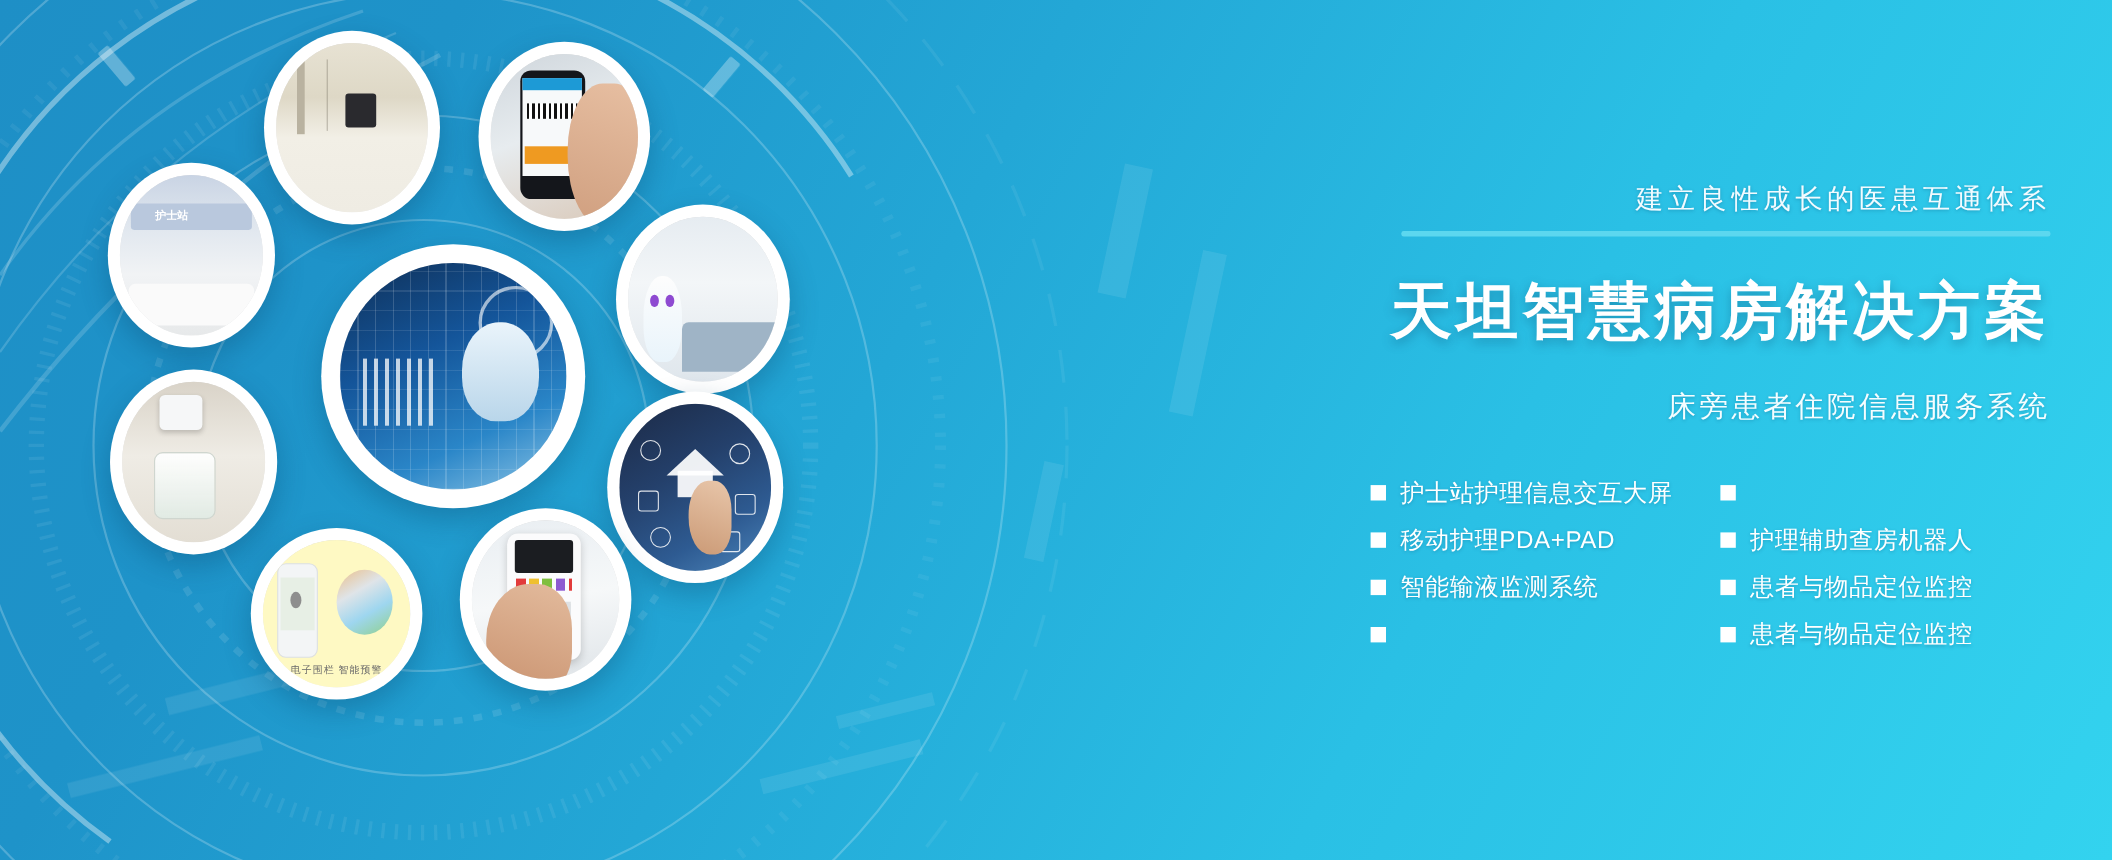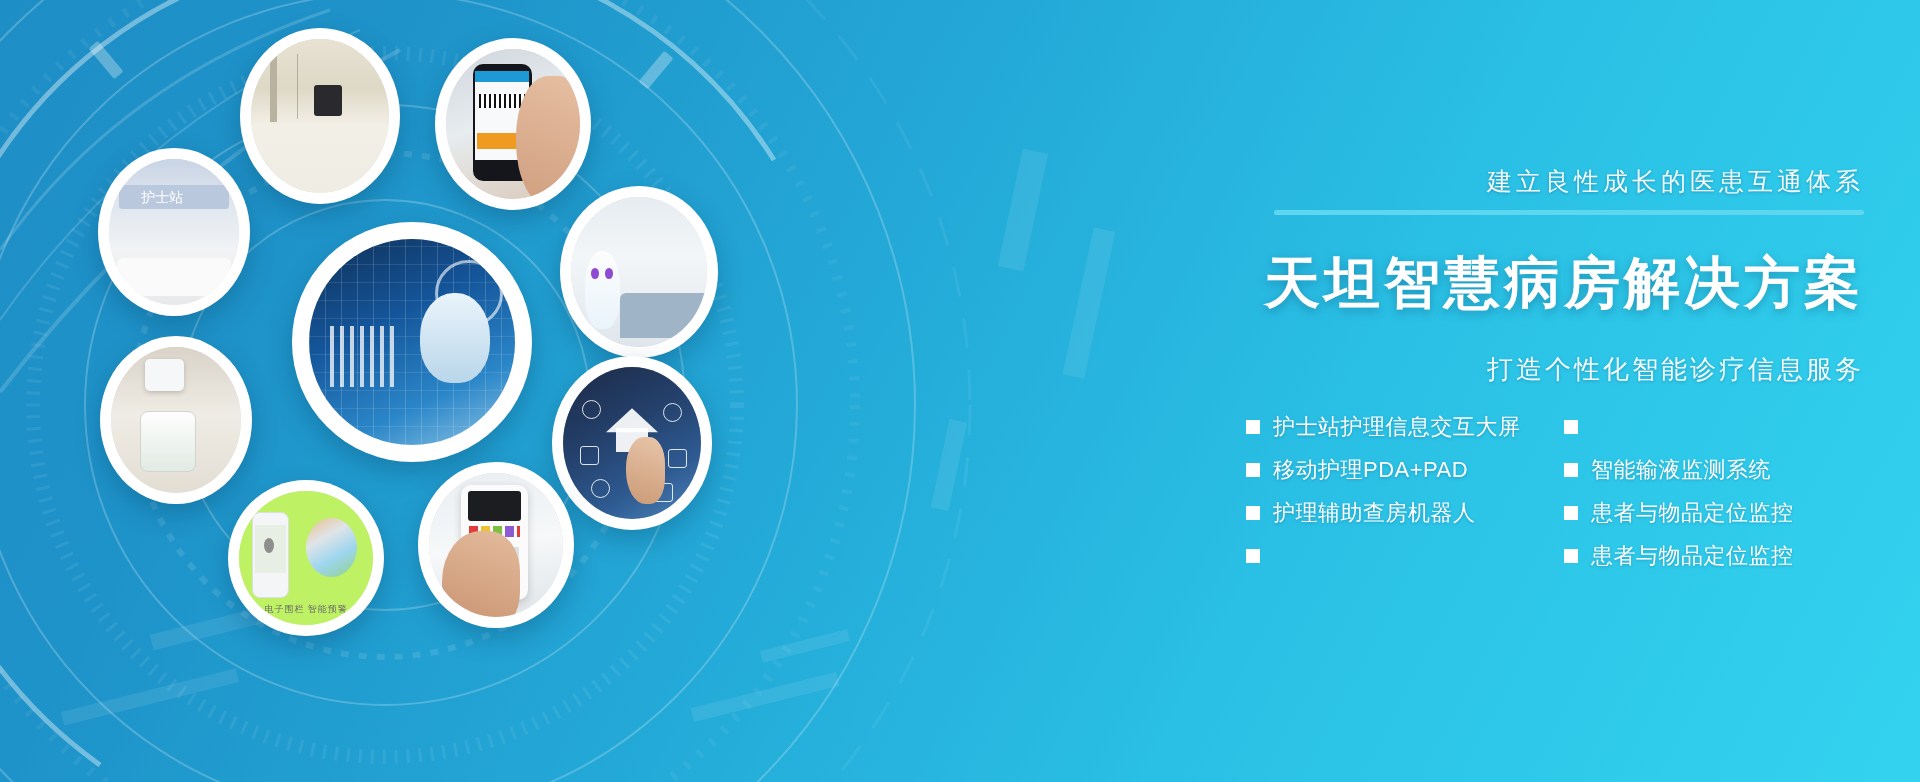--- a/index.html
+++ b/index.html
@@ -46,21 +46,21 @@
   .ph-phone .body{position:absolute;left:20%;top:10%;width:44%;height:78%;background:#14161b;border-radius:10px;}
   .ph-phone .scr{position:absolute;left:4%;top:6%;width:92%;height:76%;background:#f7f9fa;}
   .ph-phone .topbar{position:absolute;left:0;top:0;width:100%;height:12%;background:#1d9ad6;}
   .ph-phone .code{position:absolute;left:8%;top:26%;width:84%;height:16%;
       background:repeating-linear-gradient(90deg,#111 0 2px,#fff 2px 5px);}
   .ph-phone .btn{position:absolute;left:4%;bottom:12%;width:92%;height:18%;background:#ef9a21;}
   .ph-hand{position:absolute;right:-4%;bottom:-6%;width:52%;height:88%;
       background:linear-gradient(200deg,#e7bfa2,#cf9e7e);border-radius:46% 38% 40% 50%;}
   .ph-nurse{background:linear-gradient(180deg,#c9d4e4 0%,#dfe6ee 30%,#f1f3f5 62%,#e7e9ea 100%);}
   .ph-nurse .sign{position:absolute;left:8%;top:18%;width:84%;height:16%;background:#b9c8dd;border-radius:3px;}
-  .ph-nurse .sign b{position:absolute;left:20%;top:14%;color:#fff;font-size:14px;font-weight:400;}
+  .ph-nurse .sign b{position:absolute;left:20%;top:14%;color:#fff;font-size:10px;font-weight:700;}
   .ph-nurse .desk{position:absolute;left:6%;bottom:6%;width:88%;height:26%;background:#fafafa;border-radius:6px;}
   .ph-corridor{background:linear-gradient(180deg,#e6ecf1 0%,#f3f6f8 40%,#dfe6ec 100%);}
   .ph-corridor .rail{position:absolute;right:0;bottom:6%;width:64%;height:30%;background:#9fb4c6;border-radius:6px 0 0 0;}
   .ph-corridor .bot{position:absolute;left:10%;bottom:12%;width:26%;height:52%;
       background:linear-gradient(180deg,#fdfdfd,#e9f4fb);border-radius:46% 46% 40% 40%;}
   .ph-corridor .bot i{position:absolute;left:18%;top:22%;width:22%;height:14%;background:#8e4ad1;border-radius:50%;}
   .ph-corridor .bot i.r{left:58%;}
   .ph-robot{background:linear-gradient(155deg,#0f2f56 0%,#14559a 38%,#2a86c8 72%,#8fc6e6 100%);}
   .ph-robot .grid{position:absolute;inset:0;
       background:
@@ -68,21 +68,21 @@
         repeating-linear-gradient(0deg,rgba(255,255,255,.10) 0 1px,transparent 1px 18px);}
   .ph-robot .bars{position:absolute;left:10%;bottom:28%;width:34%;height:30%;
       background:repeating-linear-gradient(90deg,rgba(255,255,255,.75) 0 4px,transparent 4px 10px);}
   .ph-robot .head{position:absolute;right:12%;top:26%;width:34%;height:44%;
       background:linear-gradient(180deg,#eaf4fb,#b9d6ea);border-radius:48% 48% 44% 44%;}
   .ph-robot .ring{position:absolute;right:6%;top:10%;width:30%;height:30%;border:3px solid rgba(255,255,255,.6);border-radius:50%;}
   .ph-iv{background:linear-gradient(180deg,#d9d3c8 0%,#efece5 46%,#e3ded4 100%);}
   .ph-iv .dev{position:absolute;left:26%;top:8%;width:30%;height:22%;background:#f6f7f8;border-radius:5px;box-shadow:0 2px 5px rgba(0,0,0,.18);}
   .ph-iv .bag{position:absolute;left:22%;top:44%;width:42%;height:40%;
       background:linear-gradient(180deg,rgba(255,255,255,.95),rgba(225,235,228,.92));border-radius:8px;border:1px solid #cfd6cf;}
-  .ph-track{background:#bef264;font-family:Liberation Serif, serif;}
+  .ph-track{background:#fef9c3;}
   .ph-track .mob{position:absolute;left:10%;top:16%;width:26%;height:62%;background:#f3f5f6;border-radius:8px;border:1px solid #dcdfe2;}
   .ph-track .mob u{position:absolute;left:6%;top:14%;width:88%;height:58%;background:#e7efe5;display:block;}
   .ph-track .mob u:after{content:"";position:absolute;left:28%;top:26%;width:34%;height:32%;background:#8e8e8e;border-radius:50%;}
   .ph-track .map{position:absolute;right:12%;top:20%;width:38%;height:44%;border-radius:50%;
       background:linear-gradient(150deg,#eabf8a 0%,#dfe4e8 34%,#9ed6ef 64%,#8fd08a 100%);}
   .ph-track .cap{position:absolute;left:0;bottom:7%;width:100%;text-align:center;
       font-size:9px;color:#6a6a6a;letter-spacing:1px;}
   .ph-pda{background:linear-gradient(170deg,#e9eef2 0%,#f6f8f9 50%,#dfe4e8 100%);}
   .ph-pda .dv{position:absolute;left:24%;top:8%;width:50%;height:80%;background:#fbfbfc;border-radius:10px;box-shadow:0 3px 8px rgba(0,0,0,.18);}
   .ph-pda .scr2{position:absolute;left:10%;top:6%;width:80%;height:26%;background:#1b1d21;border-radius:3px;}
@@ -111,21 +111,21 @@
   .rule{height:5px;background:#5fd8ef;margin:14px 0 8px auto;width:590px;border-radius:2px;opacity:.95;}
   .headline{
     font-size:56px;font-weight:700;letter-spacing:4px;line-height:1.12;
     color:#ffffff;text-shadow:0 3px 10px rgba(8,64,100,.35);white-space:nowrap;
   }
   .tagline{
     margin-top:22px;font-size:26px;letter-spacing:3px;color:#f4fdff;
     text-shadow:0 1px 3px rgba(10,70,110,.30);
   }
   .features{
-    margin-top:25px;display:grid;grid-template-columns:300px 300px;
+    margin-top:46px;display:grid;grid-template-columns:300px 300px;
     column-gap:18px;row-gap:13px;text-align:left;justify-content:end;
   }
   .feat{display:flex;align-items:center;gap:13px;font-size:22px;color:#fff;letter-spacing:.5px;
         text-shadow:0 1px 3px rgba(10,70,110,.30);white-space:nowrap;}
   .feat .sq{flex:0 0 auto;width:14px;height:14px;background:#ffffff;display:inline-block;}
 </style>
 </head>
 <body>
 
 <div class="banner">
@@ -281,44 +281,44 @@
   </div>
 
   <div class="copy">
 
     <div class="eyebrow">建立良性成长的医患互通体系</div>
 
     <div class="rule"></div>
 
     <h1 class="headline">天坦智慧病房解决方案</h1>
 
-    <div class="tagline">打造个性化智能诊疗信息服务</div>
+    <div class="tagline">床旁患者住院信息服务系统</div>
 
     <div class="features">
       <div class="feat">
         <span class="sq"></span>
         <span>护士站护理信息交互大屏</span>
       </div>
       <div class="feat">
         <span class="sq"></span>
       </div>
 
       <div class="feat">
         <span class="sq"></span>
         <span>移动护理PDA+PAD</span>
       </div>
       <div class="feat">
         <span class="sq"></span>
+        <span>护理辅助查房机器人</span>
+      </div>
+
+      <div class="feat">
+        <span class="sq"></span>
         <span>智能输液监测系统</span>
       </div>
-
-      <div class="feat">
-        <span class="sq"></span>
-        <span>护理辅助查房机器人</span>
-      </div>
       <div class="feat">
         <span class="sq"></span>
         <span>患者与物品定位监控</span>
       </div>
 
       <div class="feat">
         <span class="sq"></span>
       </div>
       <div class="feat">
         <span class="sq"></span>

